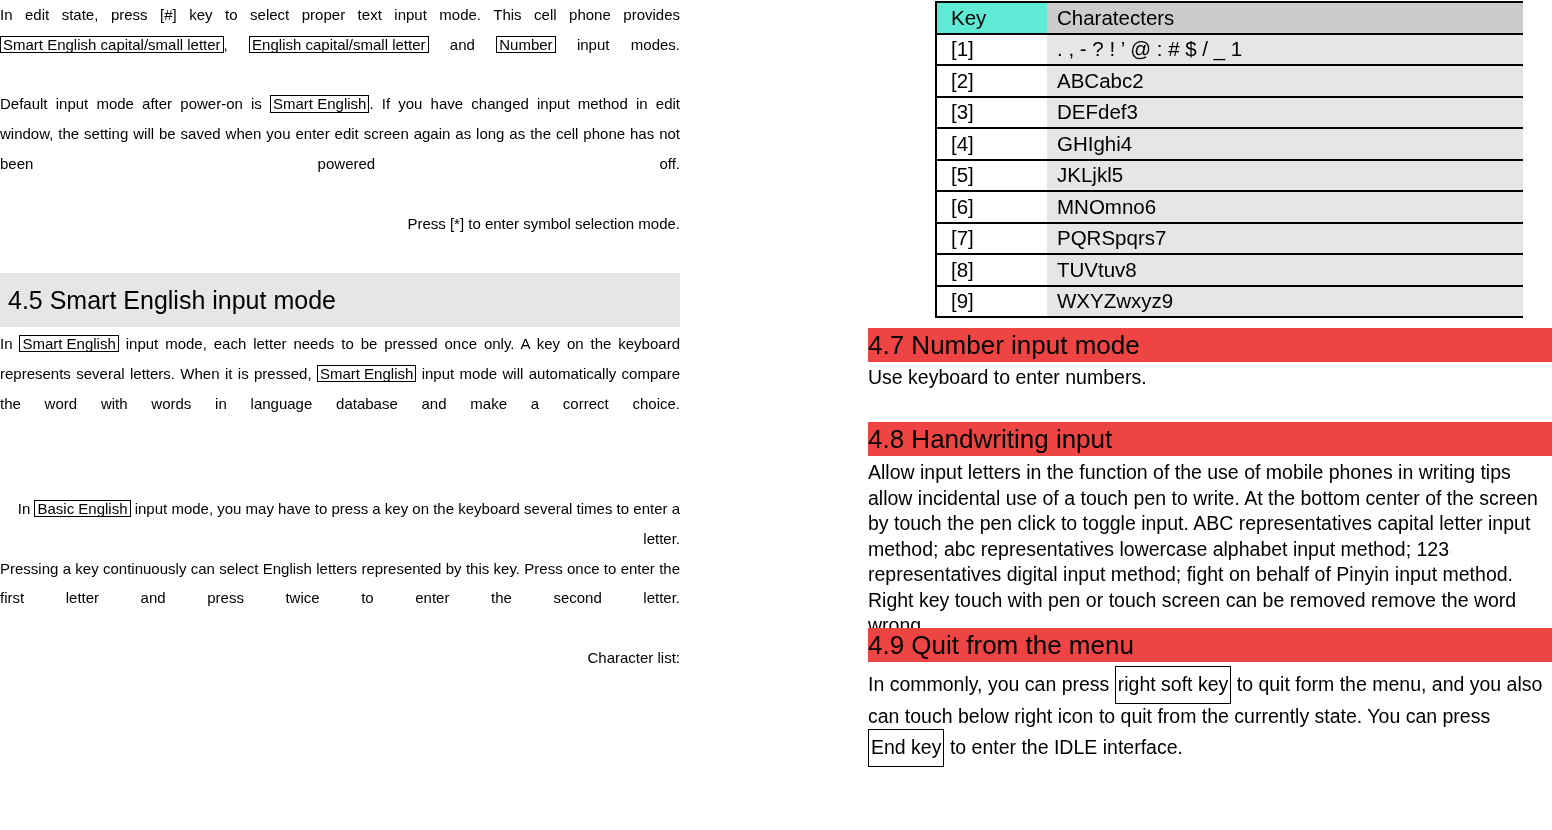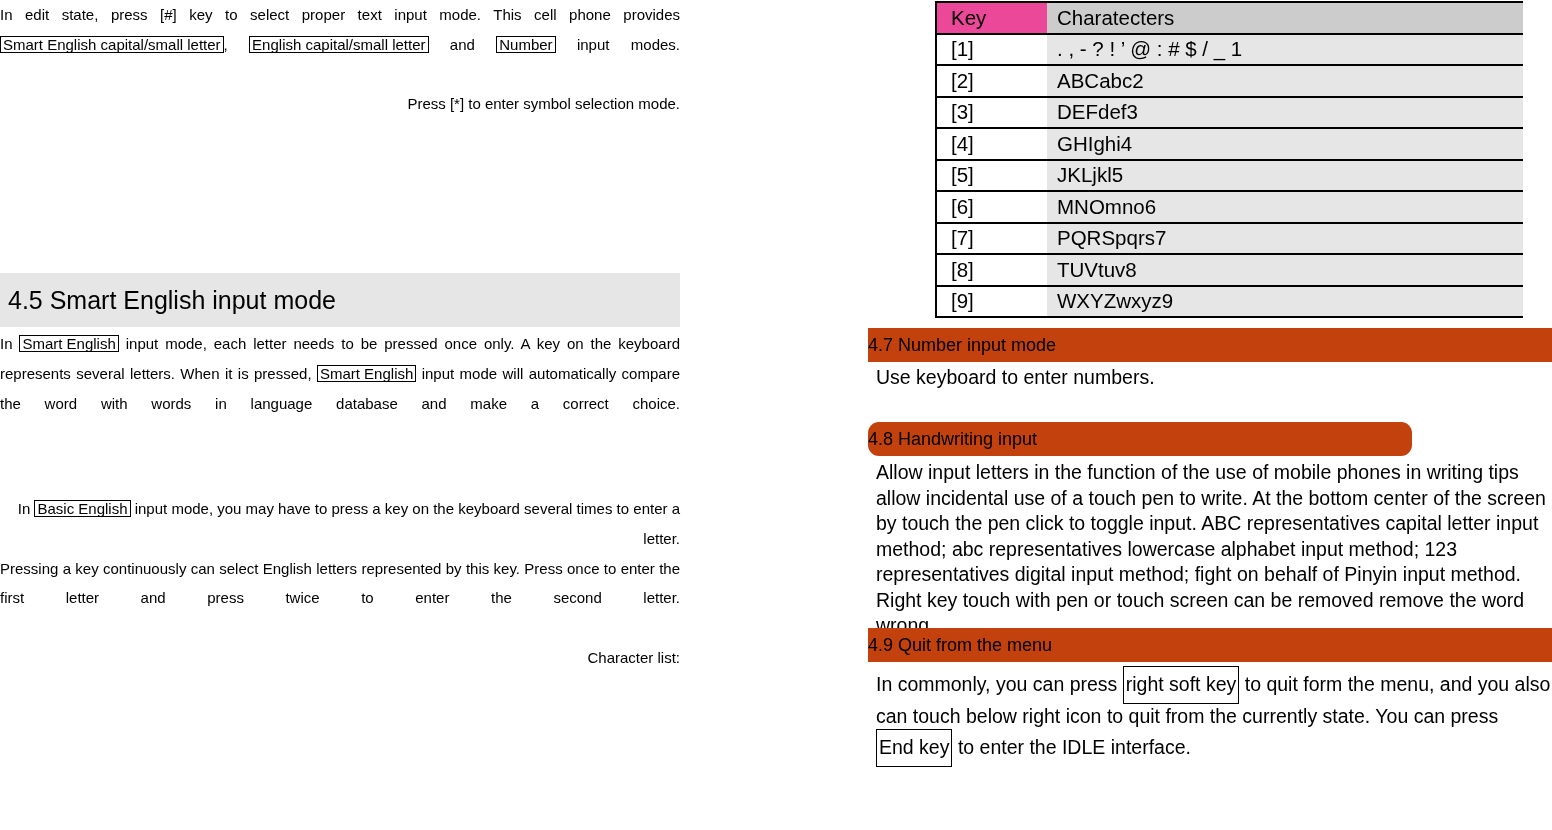--- a/index.html
+++ b/index.html
@@ -40,21 +40,21 @@
   .para.nojust, .para.nojust::after {
     text-align: right;
     content: none;
     width: auto;
   }
 
   .para-r {
     font-size: 19.5px;
     line-height: 25.5px;
     text-align: left;
-    margin: 8px;
+    margin: 0;
   }
 
   
   .boxed {
     border: 1.6px solid #000;
     padding: 0 2px;
     display: inline-block;
     line-height: 1.02em;
     white-space: nowrap;
   }
@@ -69,22 +69,22 @@
   
   .heading {
     background: #e6e6e6;
     font-size: 25px;
     line-height: 38px;
     height: 38px;
     padding: 8px;
     white-space: nowrap;
   }
   .heading-r {
-    background: #c2410c;
-    font-size: 18px;
+    background: #ef4444;
+    font-size: 26px;
     line-height: 34px;
     height: 34px;
     white-space: nowrap;
   }
 
   
   table.charmap {
     border-collapse: collapse;
     table-layout: fixed;
     border-spacing: 0;
@@ -104,38 +104,39 @@
     border-top: 2.5px solid #000;
   }
   table.charmap td.c-key {
     background: #ffffff;
     border-left: 2.5px solid #000;
     width: 96px;
     padding-left: 14px;
   }
   table.charmap td.c-chars { width: 450px; }
   table.charmap td.c-tail  { width: 16px; padding: 0; }
-  table.charmap tr.hdr td.c-key { background: #ec4899; }
+  table.charmap tr.hdr td.c-key { background: #5eead4; }
 
   .pagenum {
     position: absolute;
     font-size: 22px;
     line-height: 1;
     margin-top: 35px;
   }
 </style>
 </head>
 <body>
 
 <div class="page page-left">
 
   <div style="position:absolute; left:0; top:0; width:680px;">
 
     <p class="para"><span>In edit state, press [#] key to select proper text input mode. This cell phone provides </span><span class="boxed">Smart English capital/small letter</span><span>, </span><span class="boxed">English capital/small letter</span><span> and </span><span class="boxed">Number</span><span> input modes.</span></p>
 
+    <p class="para" style="margin-top:0;"><span>Default input mode after power-on is </span><span class="boxed">Smart English</span><span>. If you have changed input method in edit window, the setting will be saved when you enter edit screen again as long as the cell phone has not been powered off.</span></p>
 
     <p class="para nojust">Press [*] to enter symbol selection mode.</p>
   </div>
 
   <div style="position:absolute; left:0; top:273px; width:680px;">
     <div class="heading">4.5 Smart English input mode</div>
     <p class="para" style="margin-top:2px;"><span>In </span><span class="boxed">Smart English</span><span> input mode, each letter needs to be pressed once only. A key on the keyboard represents several letters. When it is pressed, </span><span class="boxed">Smart English</span><span> input mode will automatically compare the word with words in language database and make a correct choice.</span></p>
   </div>
 
   <div style="position:absolute; left:0; top:492px; width:680px;">
@@ -203,21 +204,21 @@
       </tr>
     </tbody>
   </table>
 
   <div style="position:absolute; left:0; top:328px; width:684px;">
     <div class="heading-r" style="width:684px;">4.7 Number input mode</div>
     <p class="para-r" style="margin-top:3px;">Use keyboard to enter numbers.</p>
   </div>
 
   <div style="position:absolute; left:0; top:422px; width:684px;">
-    <div class="heading-r" style="width:544px;border-radius:11px;">4.8 Handwriting input</div>
+    <div class="heading-r" style="width:684px;">4.8 Handwriting input</div>
     <p class="para-r" style="margin-top:4px; width:684px;">Allow input letters in the function of the use of mobile phones in writing tips allow incidental use of a touch pen to write. At the bottom center of the screen by touch the pen click to toggle input. ABC representatives capital letter input method; abc representatives lowercase alphabet input method; 123 representatives digital input method; fight on behalf of Pinyin input method. Right key touch with pen or touch screen can be removed remove the word wrong.</p>
   </div>
 
   <div style="position:absolute; left:0; top:628px; width:684px;">
     <div class="heading-r" style="width:684px;">4.9 Quit from the menu</div>
     <p class="para-r" style="margin-top:4px; width:684px;"><span>In commonly, you can press </span><span class="boxed-thin">right soft key</span><span> to quit form the menu, and you also can touch below right icon to quit from the currently state. You can press </span><span class="boxed-thin">End key</span><span> to enter the IDLE interface.</span></p>
   </div>
 
   <div class="pagenum" style="left:10px; top:806px;">34</div>
 </div>

